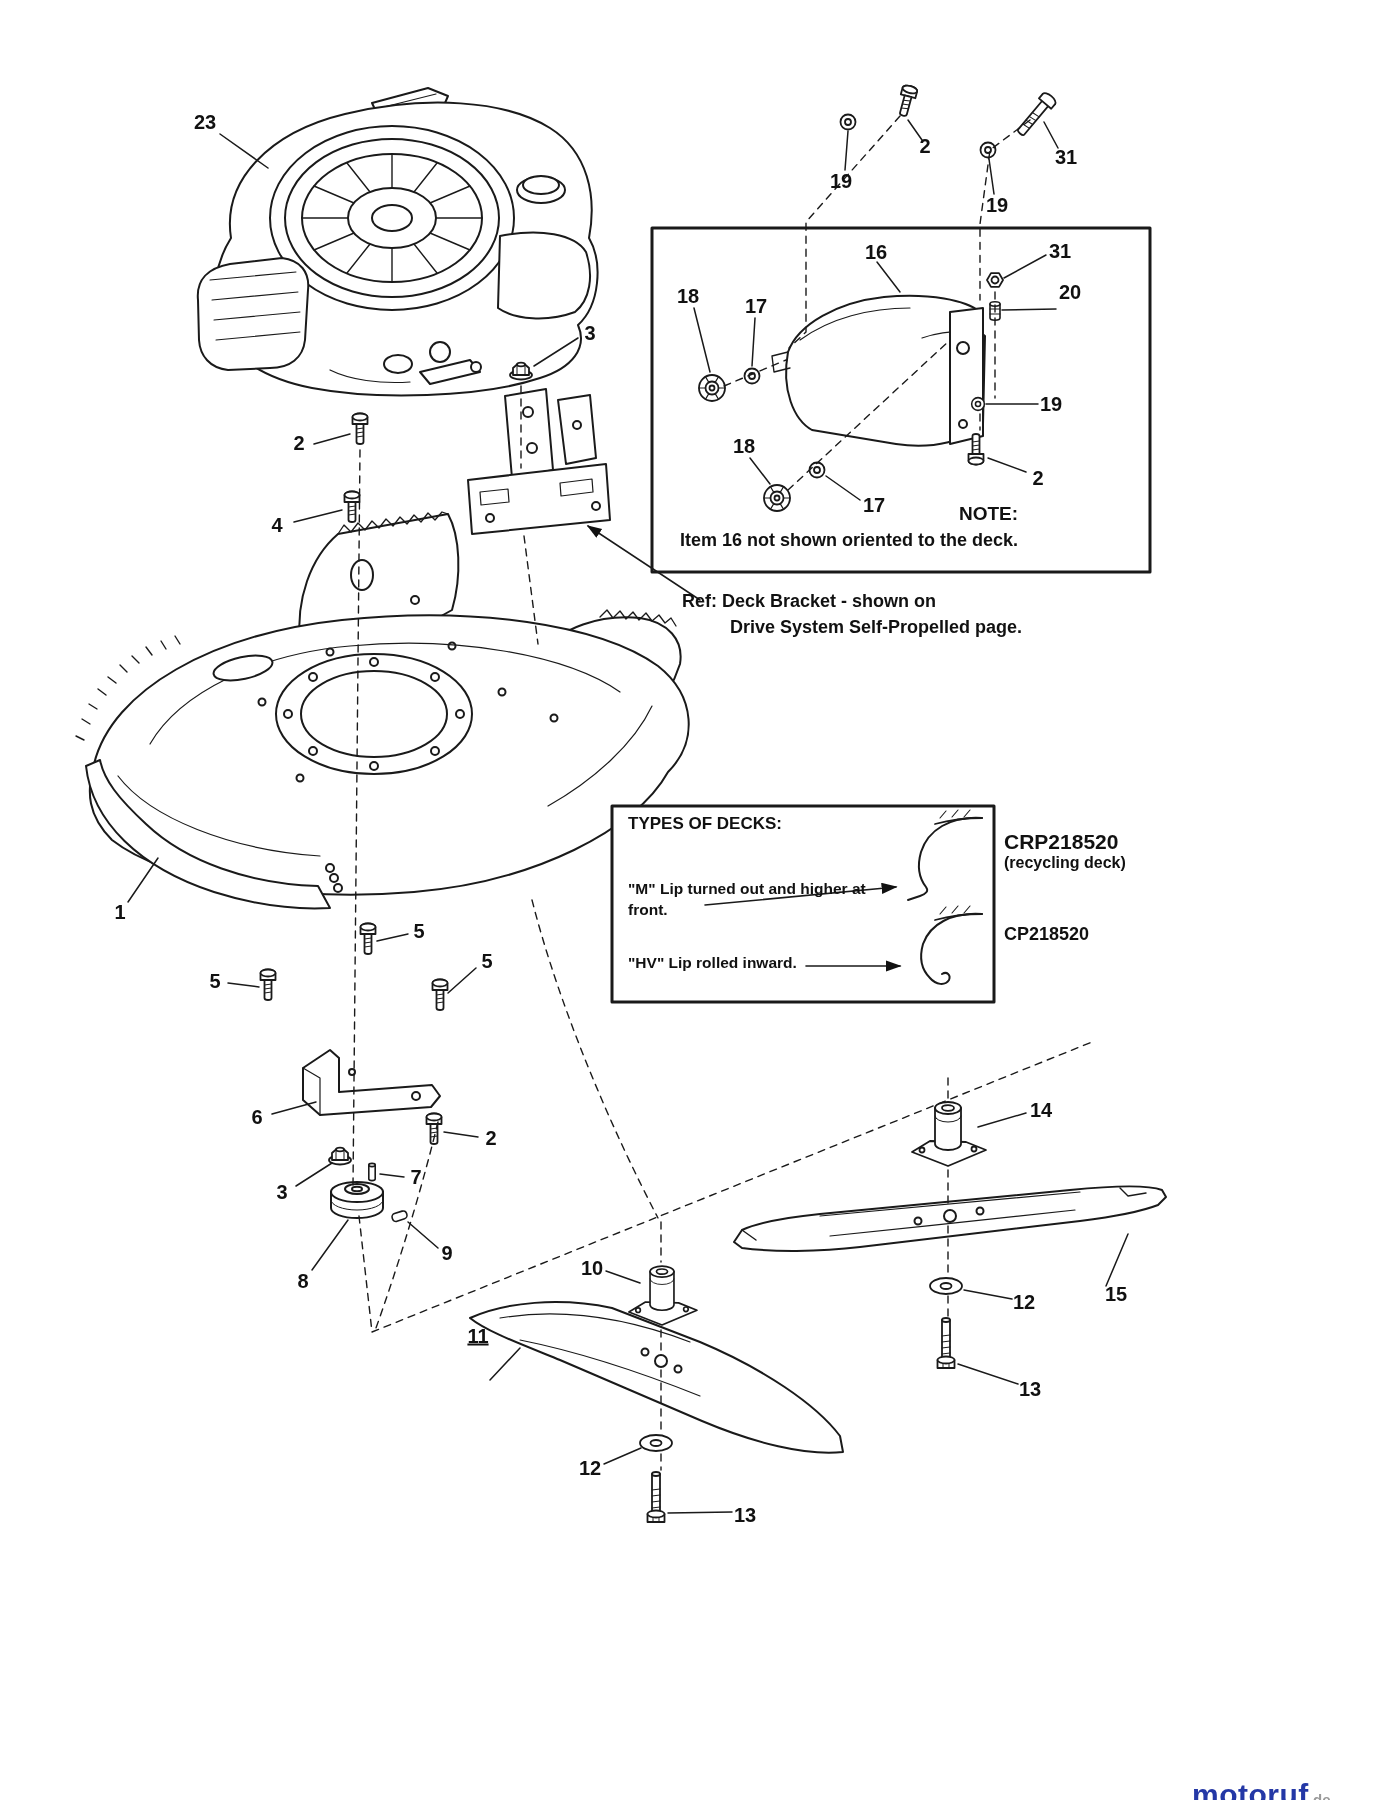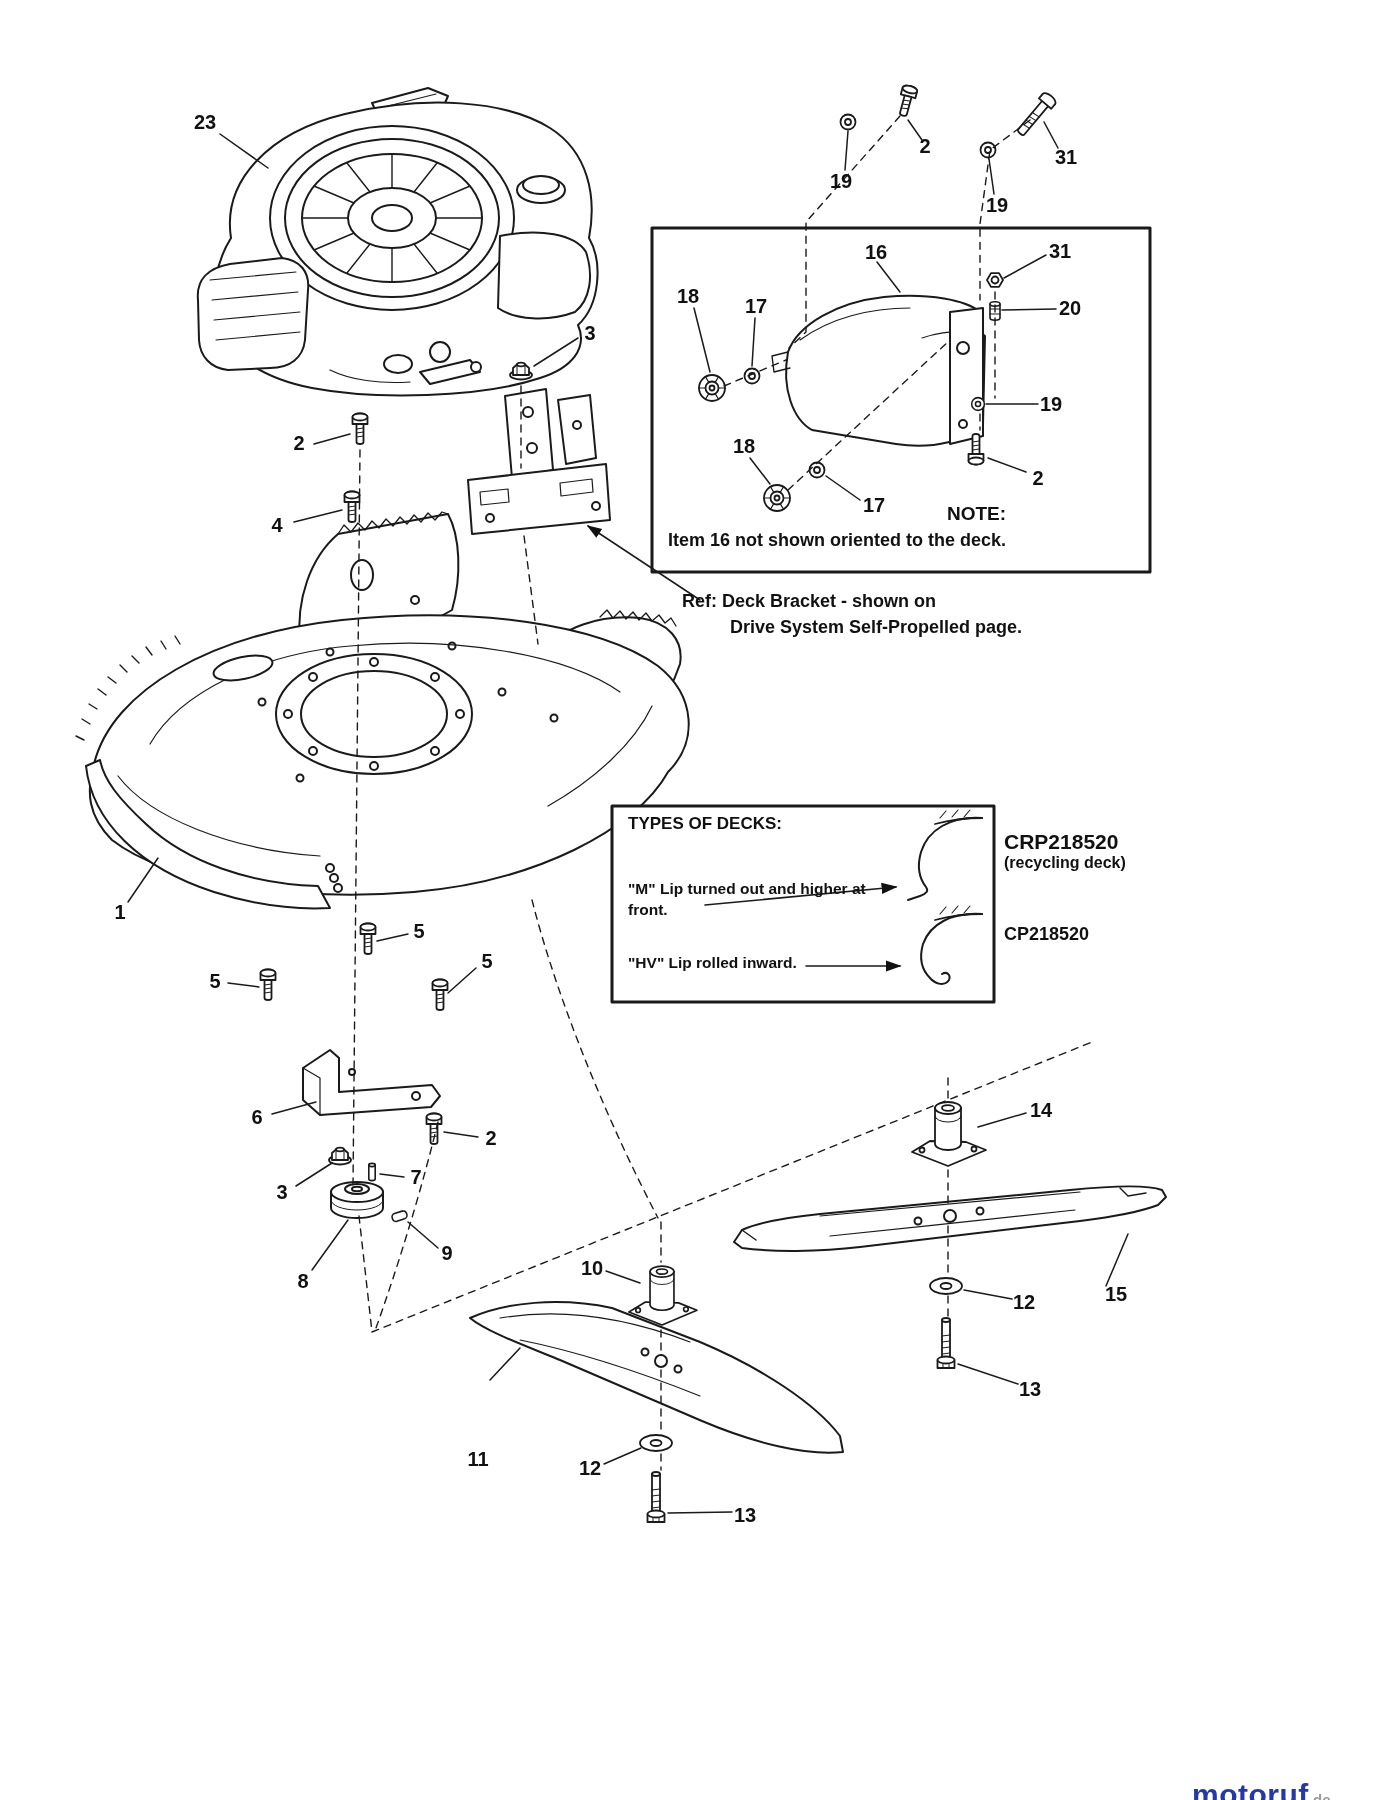--- a/index.html
+++ b/index.html
@@ -3,21 +3,21 @@
 <meta charset="utf-8">
 <style>
   html,body{margin:0;padding:0;background:#fff;}
   .stage{position:relative;width:1389px;height:1800px;background:#ffffff;overflow:hidden;
          font-family:"Liberation Sans",sans-serif;color:#111;}
   .stage svg{position:absolute;left:0;top:0;}
   .callout{position:absolute;transform:translate(-50%,-50%);font-weight:bold;font-size:20px;
            color:#111;white-space:nowrap;}
   .textblock{position:absolute;font-weight:bold;color:#111;white-space:nowrap;}
   .note-block{left:644px;top:500px;font-size:19px;line-height:27px;text-align:right;}
-  .note-body{margin-left:24px;font-size:18px;}
+  .note-body{margin-left:36px;font-size:18px;}
   .ref-block{left:682px;top:588px;font-size:18px;line-height:26px;}
   .ref-line2{margin-left:48px;}
   .types-title{left:628px;top:814px;font-size:17px;}
   .m-lip{left:628px;top:878px;width:252px;font-size:15.5px;line-height:21px;white-space:normal;}
   .hv-lip{left:628px;top:954px;font-size:15.5px;}
   .deck1-code{left:1004px;top:830px;font-size:21px;}
   .deck1-sub{left:1004px;top:854px;font-size:16px;}
   .deck2-code{left:1004px;top:924px;font-size:18px;}
   .wm{position:absolute;left:1192px;top:1742px;font-weight:bold;margin-top:36px;}
   .wm-brand{font-size:30px;color:#2438a6;letter-spacing:0.5px;}
@@ -335,21 +335,21 @@
 
 <div class="callout" style="left: 205px; top: 122px;">23</div>
     <div class="callout" style="left: 925px; top: 146px;">2</div>
     <div class="callout" style="left: 841px; top: 181px;">19</div>
     <div class="callout" style="left: 1066px; top: 157px;">31</div>
     <div class="callout" style="left: 997px; top: 205px;">19</div>
     <div class="callout" style="left: 876px; top: 252px;">16</div>
     <div class="callout" style="left: 1060px; top: 251px;">31</div>
     <div class="callout" style="left: 688px; top: 296px;">18</div>
     <div class="callout" style="left: 756px; top: 306px;">17</div>
-    <div class="callout" style="left: 1070px; top: 308px;">20</div>
+    <div class="callout" style="left: 1070px; top: 292px;">20</div>
     <div class="callout" style="left: 1051px; top: 404px;">19</div>
     <div class="callout" style="left: 744px; top: 446px;">18</div>
     <div class="callout" style="left: 874px; top: 505px;">17</div>
     <div class="callout" style="left: 1038px; top: 478px;">2</div>
     <div class="callout" style="left: 590px; top: 333px;">3</div>
     <div class="callout" style="left: 299px; top: 443px;">2</div>
     <div class="callout" style="left: 277px; top: 525px;">4</div>
     <div class="callout" style="left: 120px; top: 912px;">1</div>
     <div class="callout" style="left: 419px; top: 931px;">5</div>
     <div class="callout" style="left: 487px; top: 961px;">5</div>
@@ -358,16 +358,16 @@
     <div class="callout" style="left: 491px; top: 1138px;">2</div>
     <div class="callout" style="left: 282px; top: 1192px;">3</div>
     <div class="callout" style="left: 416px; top: 1177px;">7</div>
     <div class="callout" style="left: 303px; top: 1281px;">8</div>
     <div class="callout" style="left: 447px; top: 1253px;">9</div>
     <div class="callout" style="left: 592px; top: 1268px;">10</div>
     <div class="callout" style="left: 1041px; top: 1110px;">14</div>
     <div class="callout" style="left: 1116px; top: 1294px;">15</div>
     <div class="callout" style="left: 1024px; top: 1302px;">12</div>
     <div class="callout" style="left: 1030px; top: 1389px;">13</div>
-    <div class="callout" style="left: 478px; top: 1459px;">11</div>
+    <div class="callout" style="left: 478px; top: 1336px; text-decoration: underline;">11</div>
     <div class="callout" style="left: 590px; top: 1468px;">12</div>
     <div class="callout" style="left: 745px; top: 1515px;">13</div>
   </div>
 
 </body></html>

